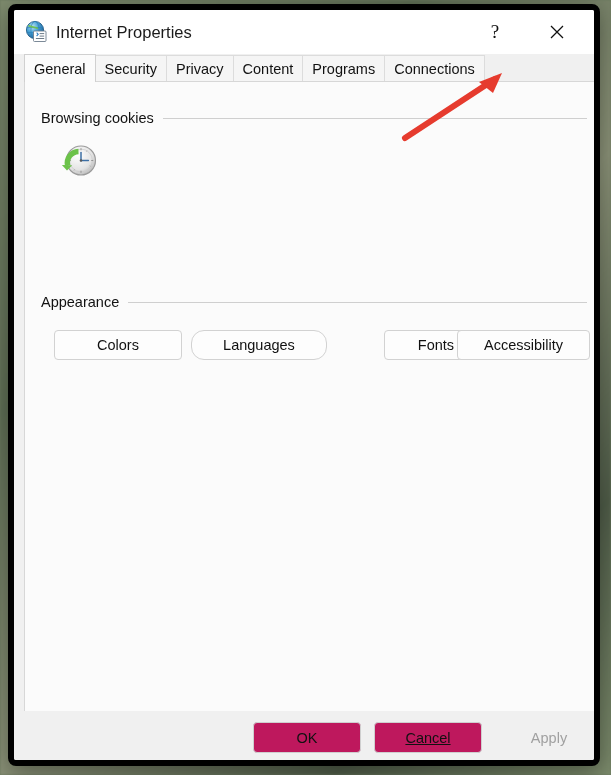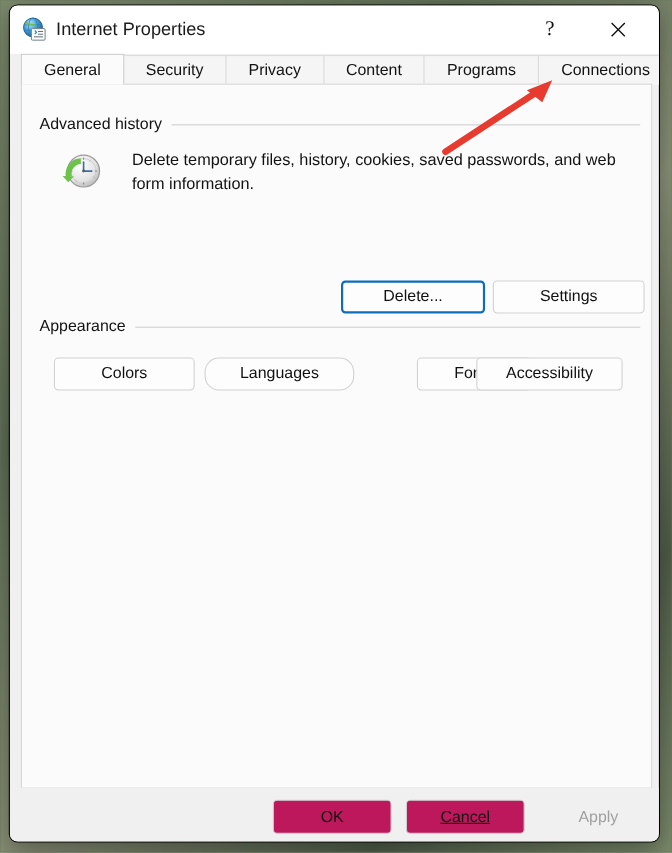--- a/index.html
+++ b/index.html
@@ -23,21 +23,21 @@
 
   
   #dialog {
     position: absolute;
     left: 8px;
     top: 4px;
     width: 592px;
     height: 762px;
     background: #f0f0f0;
     border-radius: 8px;
-    border: 1px solid #000000;
+    border: 6px solid #000000;
     box-shadow: 0 6px 22px rgba(0,0,0,0.35);
     box-sizing: border-box;
     overflow: hidden;
   }
 
   
   #titlebar {
     position: absolute;
     left: 0; top: 0;
     width: 100%;
@@ -92,21 +92,21 @@
     position: absolute;
     left: 10px;
     top: 0;
     display: flex;
     align-items: flex-end;
     height: 28px;
   }
   .tab {
     height: 27px;
     line-height: 27px;
-    padding: 0 20px;
+    padding: 0 9px;
     font-size: 14.5px;
     color: #121212;
     background: #f5f5f5;
     border: 1px solid #dcdcdc;
     border-bottom: none;
     margin-right: -1px;
     box-sizing: border-box;
     white-space: nowrap;
     cursor: default;
   }
@@ -191,21 +191,21 @@
   }
 
   #btn-delete   { left: 290px; top: 178px; width: 131px; }
   #btn-settings { left: 428px; top: 178px; width: 138px; }
 
   
   #grp-appearance { top: 212px; }
   #btn-colors        { left: 29px;  top: 248px; width: 128px; }
   #btn-languages     { left: 166px; top: 248px; width: 136px; border-radius: 13px; }
   #btn-fonts         { left: 311px; top: 248px; width: 104px; margin-left: 48px; }
-  #btn-accessibility { left: 413px; top: 248px; width: 133px; }
+  #btn-accessibility { left: 432px; top: 248px; width: 133px; }
 
   
   #cmdbar {
     position: absolute;
     left: 0;
     bottom: 0;
     width: 100%;
     height: 49px;
     background: #f0f0f0;
   }
@@ -284,21 +284,21 @@
       <div class="tab">Privacy</div>
       <div class="tab">Content</div>
       <div class="tab">Programs</div>
       <div class="tab">Connections</div>
     </div>
   </div>
 
   <div id="panel">
 
     <div class="group-head" id="grp-browsing">
-      <span class="group-label">Advanced history</span>
+      <span class="group-label">Browsing cookies</span>
       <span class="group-rule"></span>
     </div>
 
     <span id="clock-icon">
       <svg width="42" height="42" viewBox="0 0 42 42">
         <defs>
           <radialGradient id="dialg" cx="38%" cy="32%" r="72%">
             <stop offset="0%" stop-color="#ffffff"></stop>
             <stop offset="70%" stop-color="#e3e3e3"></stop>
             <stop offset="100%" stop-color="#b9b9b9"></stop>
@@ -313,24 +313,21 @@
           <path d="M29.2 11.2l-1 1.7M16.8 30.1l-1 1.7M33.3 27.7l-1.7-1M14.4 15.3l-1.7-1"></path>
         </g>
         <path d="M23 21.5V13.4" stroke="#3c6fa5" stroke-width="1.5" stroke-linecap="round"></path>
         <path d="M23 21.5h7.4" stroke="#3c6fa5" stroke-width="1.5" stroke-linecap="round"></path>
         <circle cx="23" cy="21.5" r="1.3" fill="#5a5a5a"></circle>
         <path d="M20.5 12.5 A11.5 11.5 0 0 0 9.6 26.5" fill="none" stroke="#6cc24a" stroke-width="5.4" stroke-linecap="butt"></path>
         <path d="M14.2 26.3 L9.0 31.6 L3.9 26.0 Z" fill="#6cc24a"></path>
       </svg>
     </span>
 
-    <div id="browsing-desc">Delete temporary files, history, cookies, saved passwords, and web form information.</div>
-
-    <button id="btn-delete" class="btn focused">Delete...</button>
-    <button id="btn-settings" class="btn">Settings</button>
+
 
     <div class="group-head" id="grp-appearance">
       <span class="group-label">Appearance</span>
       <span class="group-rule"></span>
     </div>
 
     <button id="btn-colors" class="btn">Colors</button>
     <button id="btn-languages" class="btn">Languages</button>
     <button id="btn-fonts" class="btn">Fonts</button>
     <button id="btn-accessibility" class="btn">Accessibility</button>

